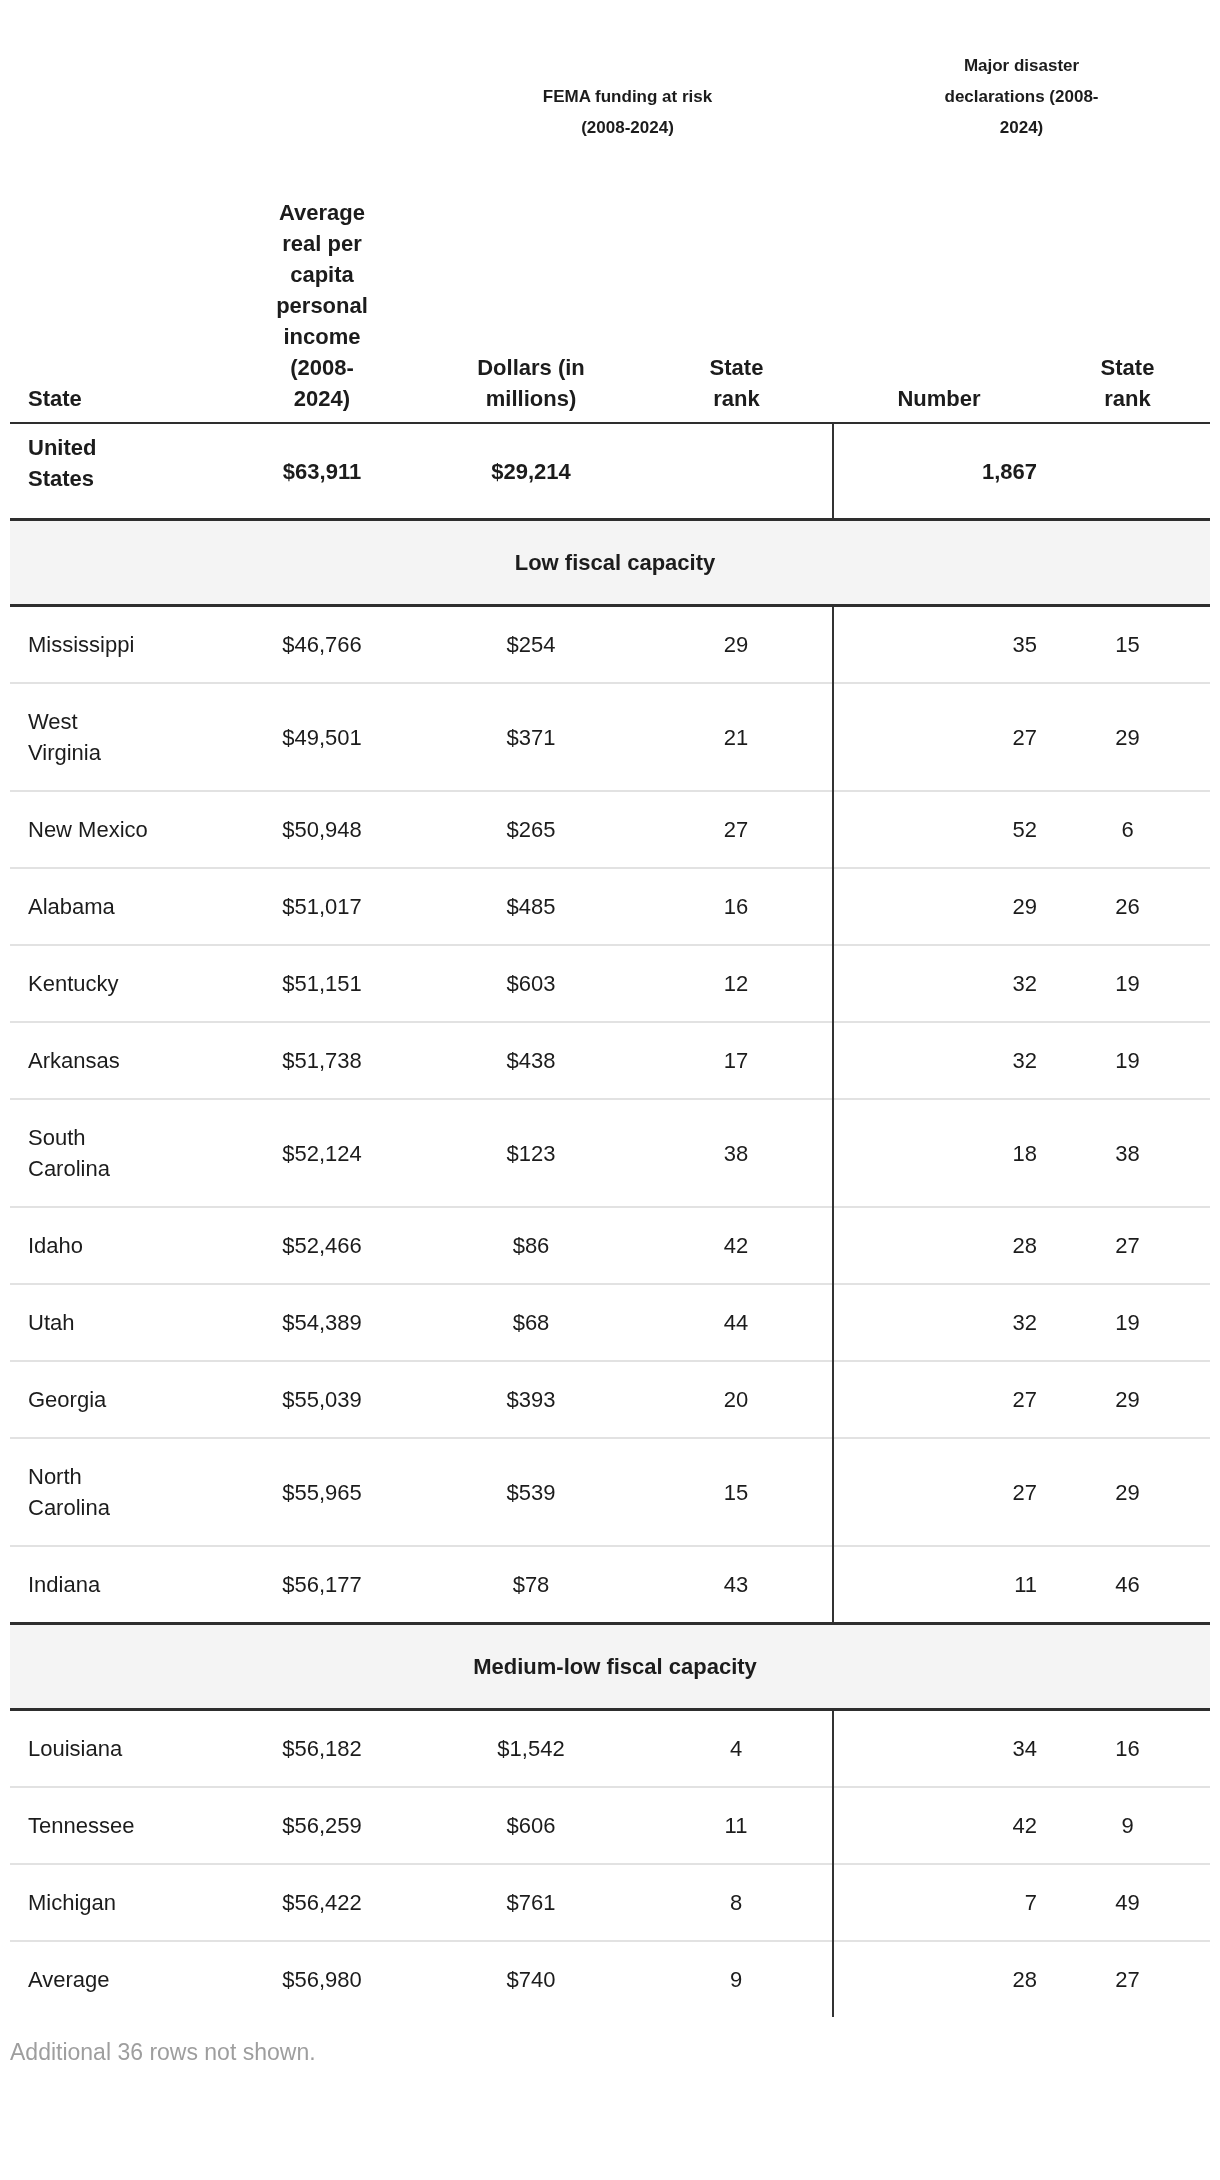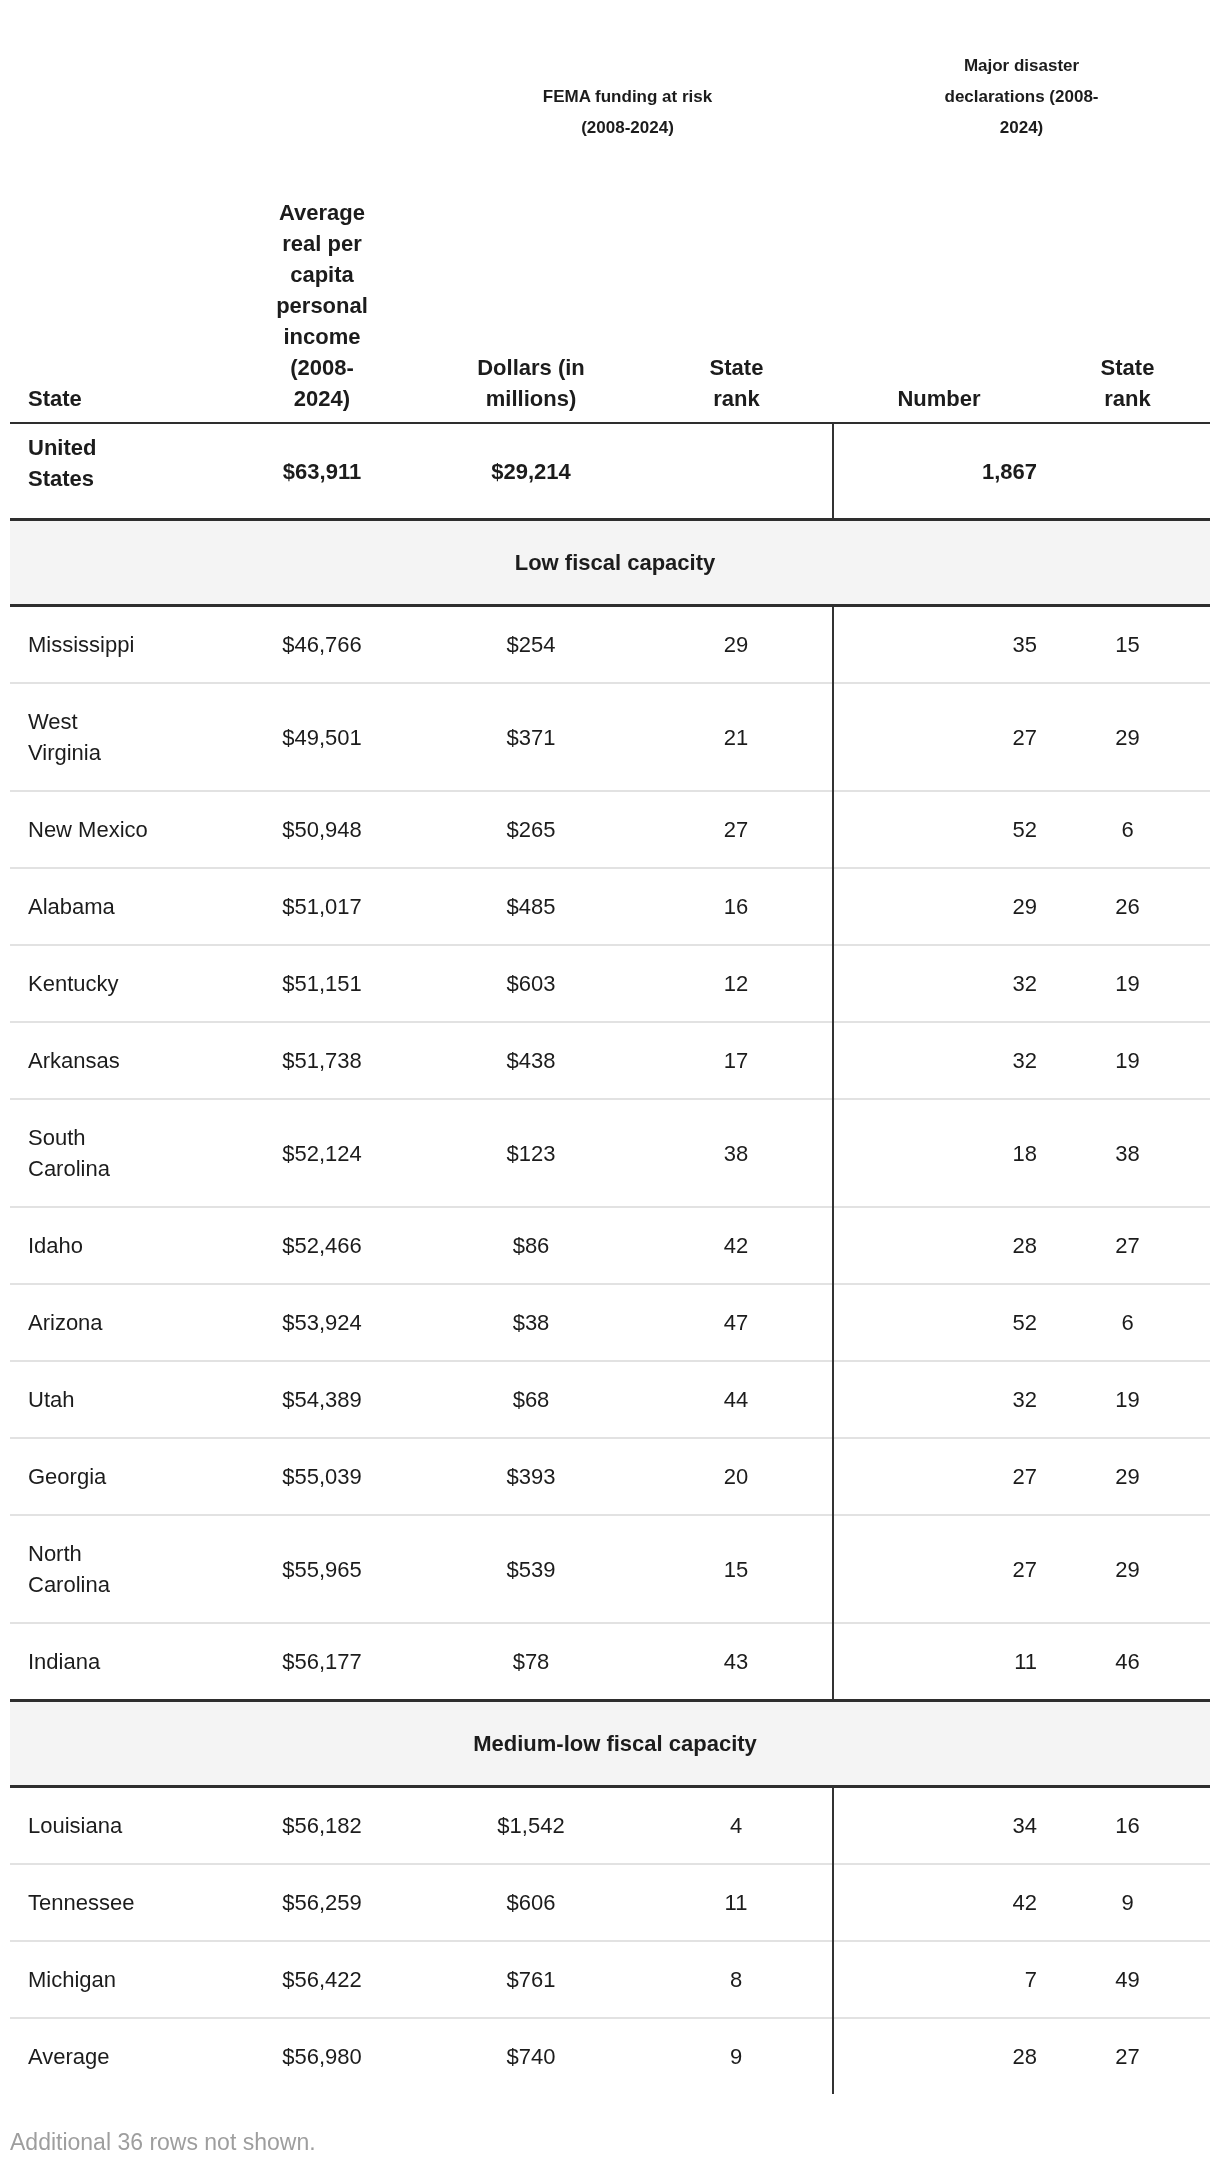--- a/index.html
+++ b/index.html
@@ -66,21 +66,21 @@
     border-top: 3px solid var(--heavy);
     border-bottom: 3px solid var(--heavy);
     font-weight: 700;
     text-align: center;
     padding: 26px 8px 26px 18px;
   }
   tr.state-row + tr.state-row td { border-top: 2px solid var(--sep); }
   td.divided { border-left: 2px solid var(--divider); text-align: right; }
 
   .footer-note {
-    margin: 33px 0 0 0;
+    margin: 20px 0 0 0;
     font-size: 23px;
     line-height: 30px;
     color: var(--muted);
   }
 </style>
 </head>
 <body>
 
 <div class="wrap">
   <table class="data-table">
@@ -192,28 +192,20 @@
         </tr>
         <tr class="state-row">
           <td class="state-name">Idaho</td>
           <td class="num">$52,466</td>
           <td class="num">$86</td>
           <td class="num">42</td>
           <td class="num divided">28</td>
           <td class="num">27</td>
         </tr>
         <tr class="state-row">
-          <td class="state-name">Arizona</td>
-          <td class="num">$53,924</td>
-          <td class="num">$38</td>
-          <td class="num">47</td>
-          <td class="num divided">52</td>
-          <td class="num">6</td>
-        </tr>
-        <tr class="state-row">
           <td class="state-name">Utah</td>
           <td class="num">$54,389</td>
           <td class="num">$68</td>
           <td class="num">44</td>
           <td class="num divided">32</td>
           <td class="num">19</td>
         </tr>
         <tr class="state-row">
           <td class="state-name">Georgia</td>
           <td class="num">$55,039</td>

